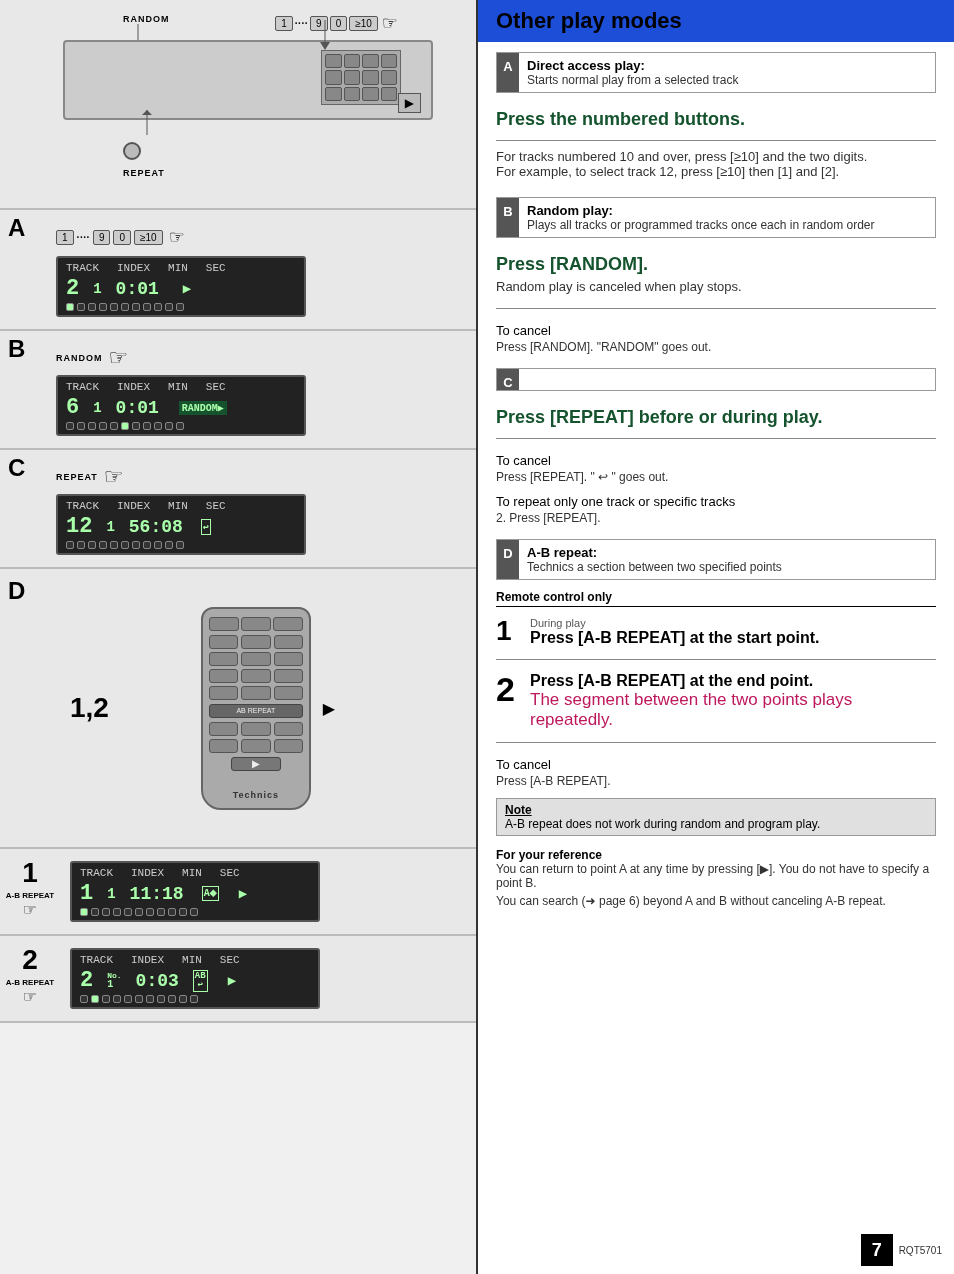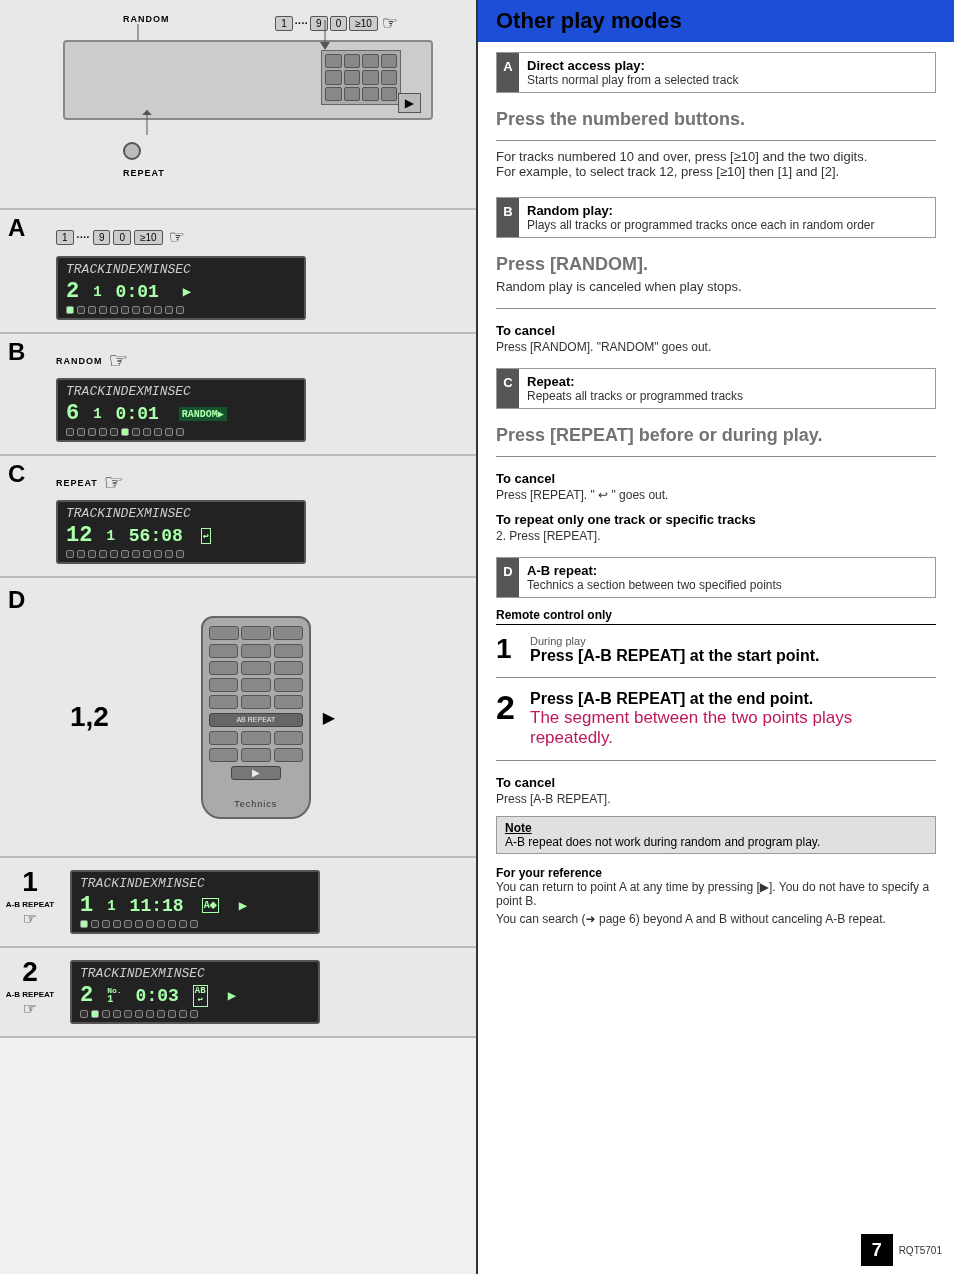--- a/index.html
+++ b/index.html
@@ -73,36 +73,36 @@
     }
     .info-box-content .box-desc {
       font-size: 12px;
       color: #333;
     }
 
     
     .section-heading {
       font-size: 18px;
       font-weight: bold;
-      color: #737373;
+      color: #14532d;
       margin-bottom: 4px;
       margin-top: 6px;
     }
     .section-subheading {
       font-size: 13px;
       color: #333;
       margin-bottom: 8px;
     }
     .section-divider {
       border: none;
       border-top: 1px solid #888;
       margin: 6px 0 8px 0;
     }
     .label-bold {
-      font-weight: bold;
+      font-weight: normal;
       font-size: 13px;
       margin-bottom: 2px;
       margin-top: 6px;
     }
     .label-text {
       font-size: 12px;
       color: #333;
       margin-bottom: 4px;
     }
 
@@ -273,24 +273,24 @@
       color: #aaffaa;
       border: 2px solid #555;
       border-radius: 3px;
       padding: 4px 8px;
       width: 250px;
       font-family: 'Courier New', monospace;
       margin: 4px 0;
     }
     .track-display-header {
       display: flex;
-      font-size: 13px;
+      gap: 18px;
+      font-size: 11px;
       color: #ccc;
       margin-bottom: 2px;
-      font-style: italic;
     }
     .track-display-values {
       display: flex;
       gap: 14px;
       font-size: 18px;
       font-weight: bold;
       align-items: center;
     }
     .track-num { font-size: 22px; }
     .track-time { font-size: 18px; }
@@ -341,21 +341,21 @@
       width: 110px;
       background: #aaa;
       border: 2px solid #666;
       border-radius: 12px 12px 20px 20px;
       padding: 8px 6px;
       position: relative;
     }
     .remote-brand {
       text-align: center;
       font-size: 9px;
-      font-weight: normal;
+      font-weight: bold;
       color: #333;
       margin-top: 19px;
       letter-spacing: 1px;
     }
     .remote-buttons-grid {
       display: grid;
       grid-template-columns: repeat(3, 1fr);
       gap: 3px;
       margin: 4px 0;
     }
@@ -762,24 +762,20 @@
   </div>
 
   <div class="section-heading">Press [RANDOM].</div>
   <div class="section-subheading">Random play is canceled when play stops.</div>
   <hr class="section-divider">
   <div class="label-bold">To cancel</div>
   <div class="label-text">Press [RANDOM]. "RANDOM" goes out.</div>
 
   <div class="info-box" style="margin-top:10px;">
     <div class="info-box-letter">C</div>
-    <div class="info-box-content">
-      <div class="box-title">Repeat:</div>
-      <div class="box-desc">Repeats all tracks or programmed tracks</div>
-    </div>
   </div>
 
   <div class="section-heading">Press  [REPEAT] before or during play.</div>
   <hr class="section-divider">
   <div class="label-bold">To cancel</div>
   <div class="label-text">Press [REPEAT]. " ↩ " goes out.</div>
   <div class="label-bold">To repeat only one track or specific tracks</div>
   <div class="label-text">2.  Press [REPEAT].</div>
 
   <div class="info-box" style="margin-top:10px;">

